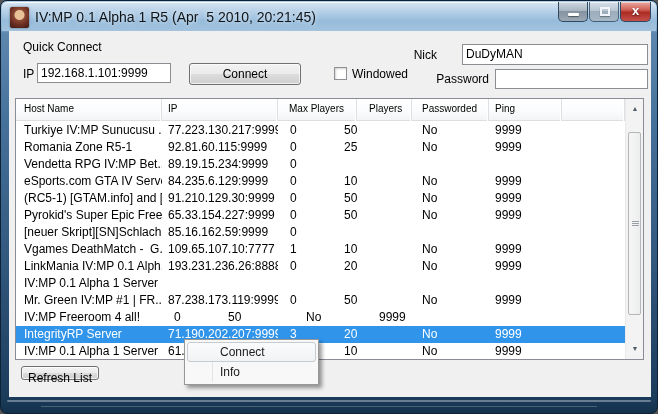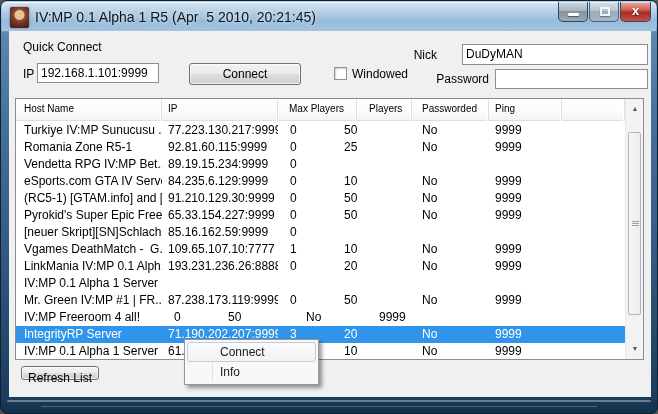--- a/index.html
+++ b/index.html
@@ -115,21 +115,21 @@
     <div class="glyph-max"></div>
   </div>
   <div class="win-btn btn-close">
     <div class="glyph-close">x</div>
   </div>
 
   <div class="client">
 
     <div class="label" style="left:14px;top:9px;">Quick Connect</div>
     <div class="label" style="left:14px;top:36px;">IP</div>
-    <div class="textbox" style="left:28px;top:32px;width:122px;height:20px;">192.168.1.101:9999</div>
+    <div class="textbox" style="left:28px;top:32px;width:134px;height:20px;">192.168.1.101:9999</div>
     <div class="btn7" style="left:180px;top:32px;width:112px;height:22px;padding-top:3px;">Connect</div>
     <div class="checkbox" style="left:325px;top:36px;"></div>
     <div class="label" style="left:343px;top:36px;">Windowed</div>
 
     <div class="label" style="left:402px;top:17px;width:26px;text-align:right;">Nick</div>
     <div class="textbox" style="left:453px;top:13px;width:186px;height:21px;">DuDyMAN</div>
     <div class="label" style="left:425px;top:41px;width:55px;text-align:right;">Password</div>
     <div class="textbox" style="left:486px;top:38px;width:153px;height:20px;"></div>
 
     <div class="listview">

